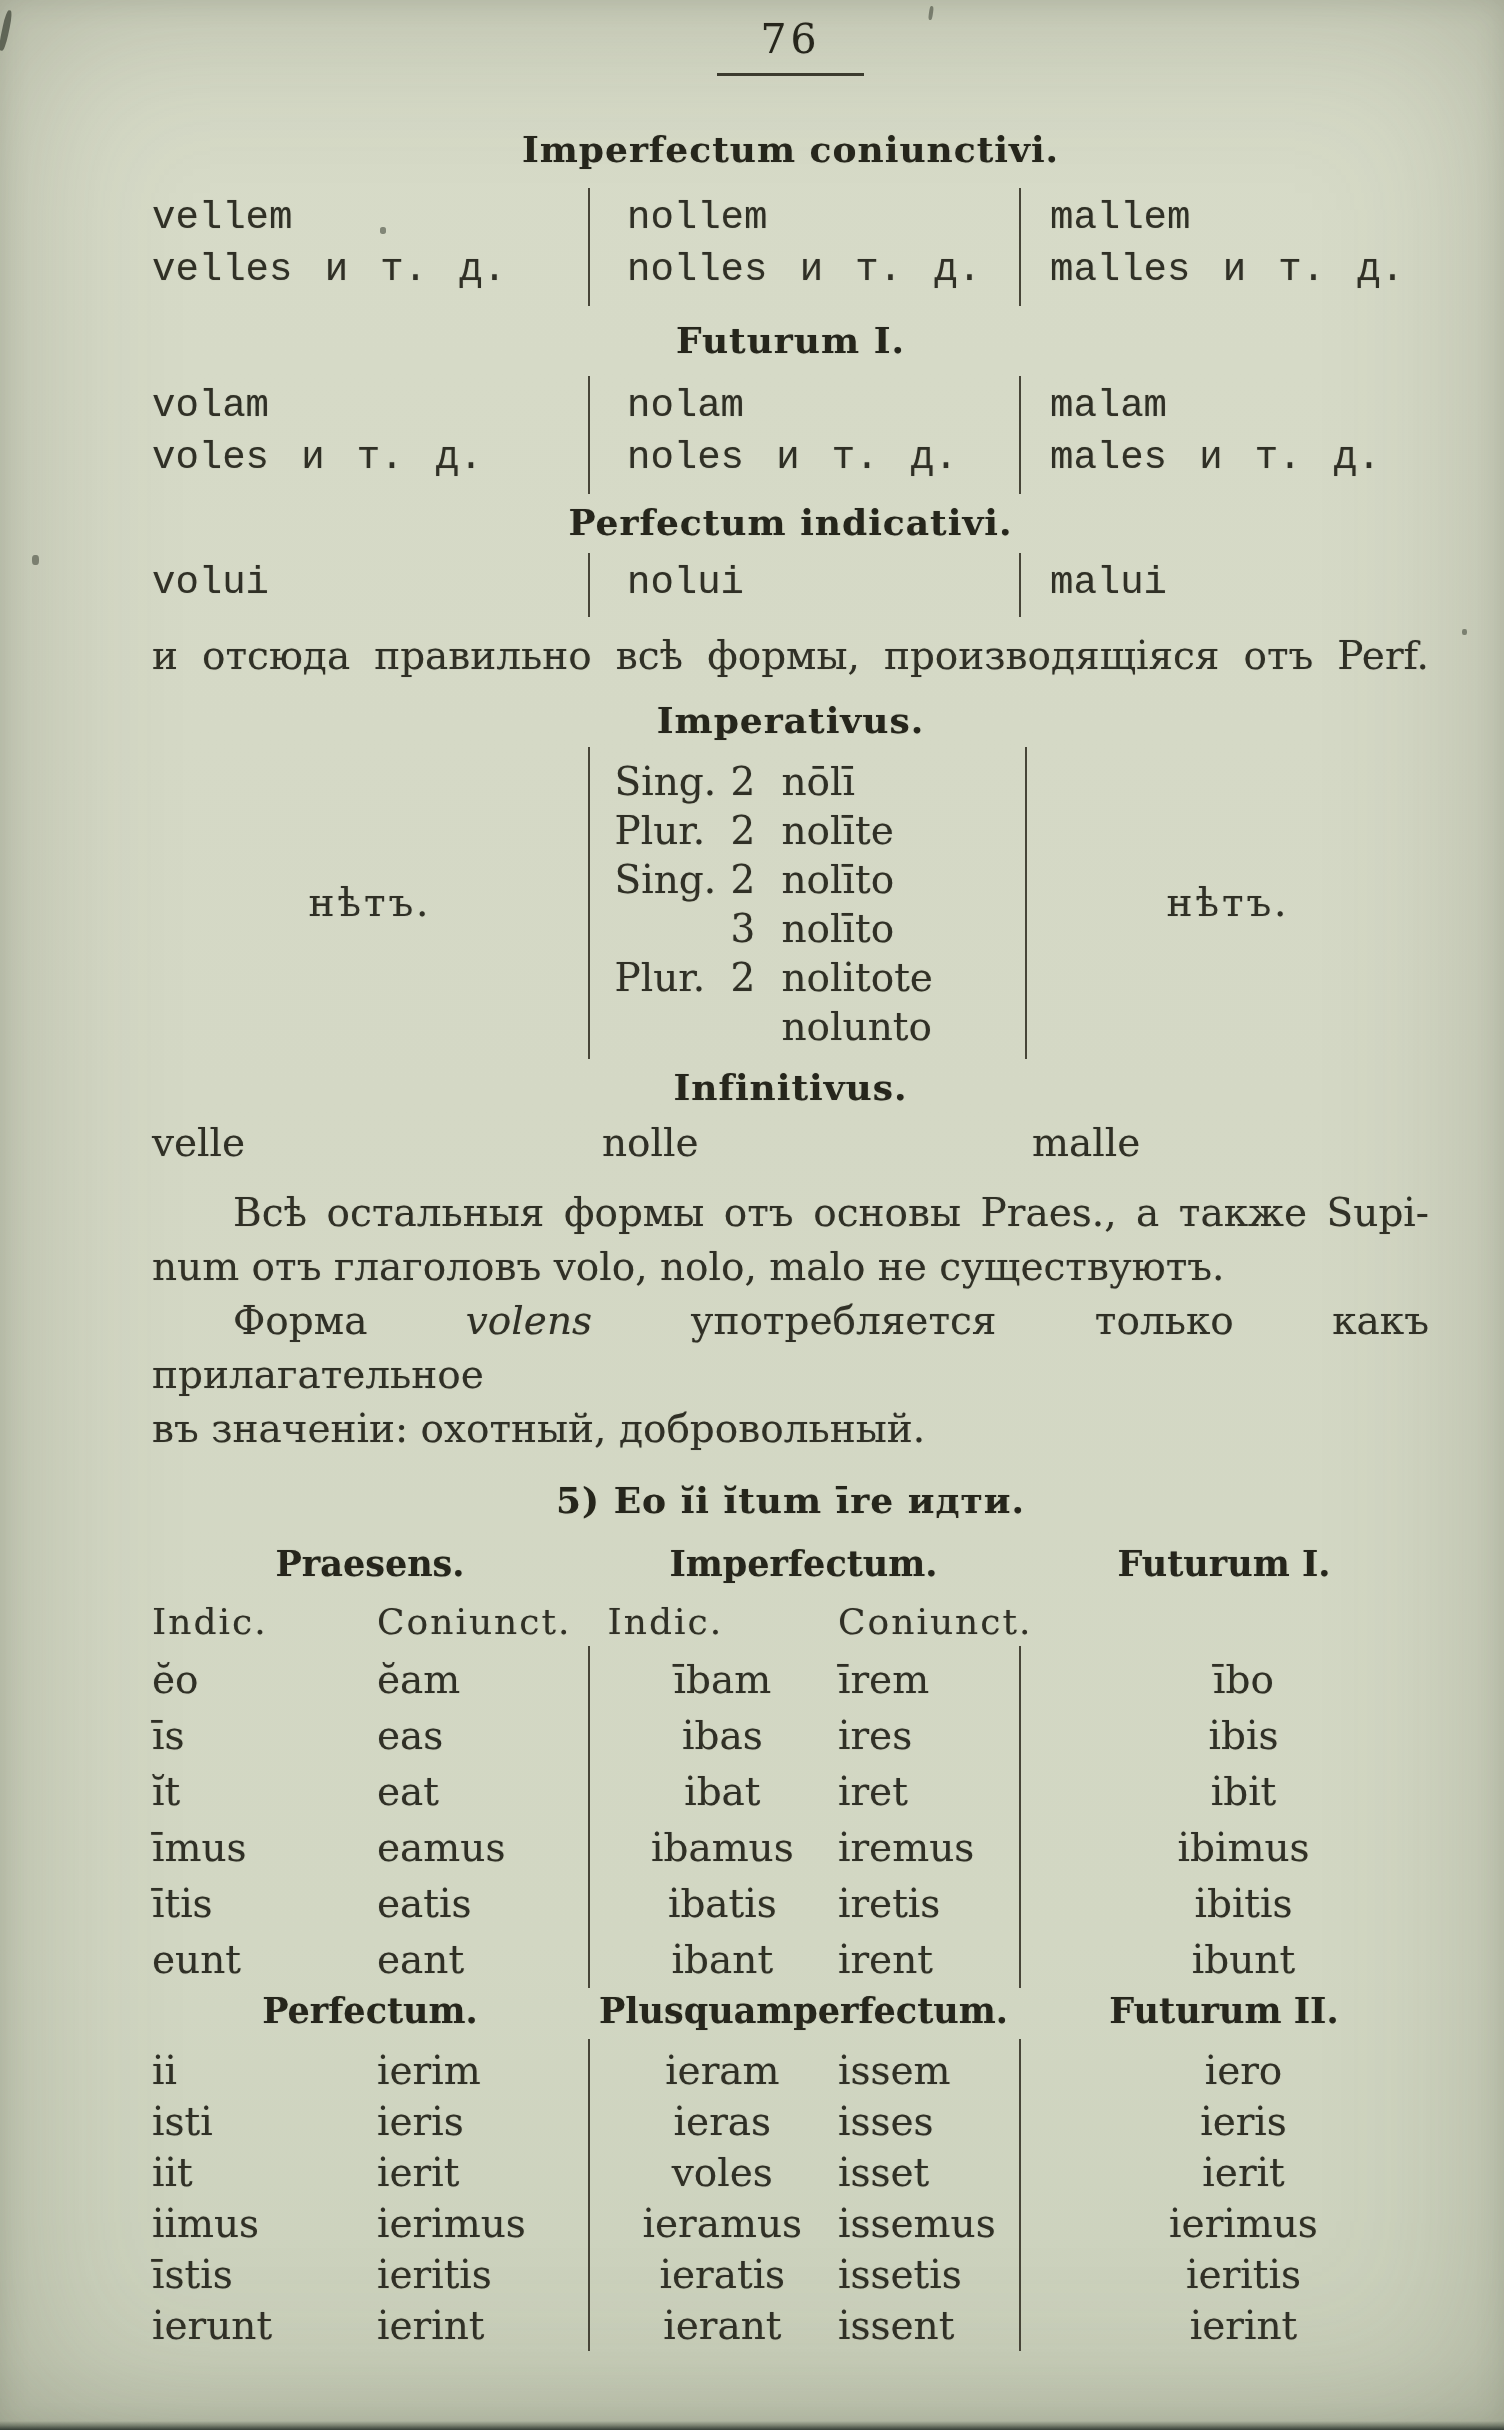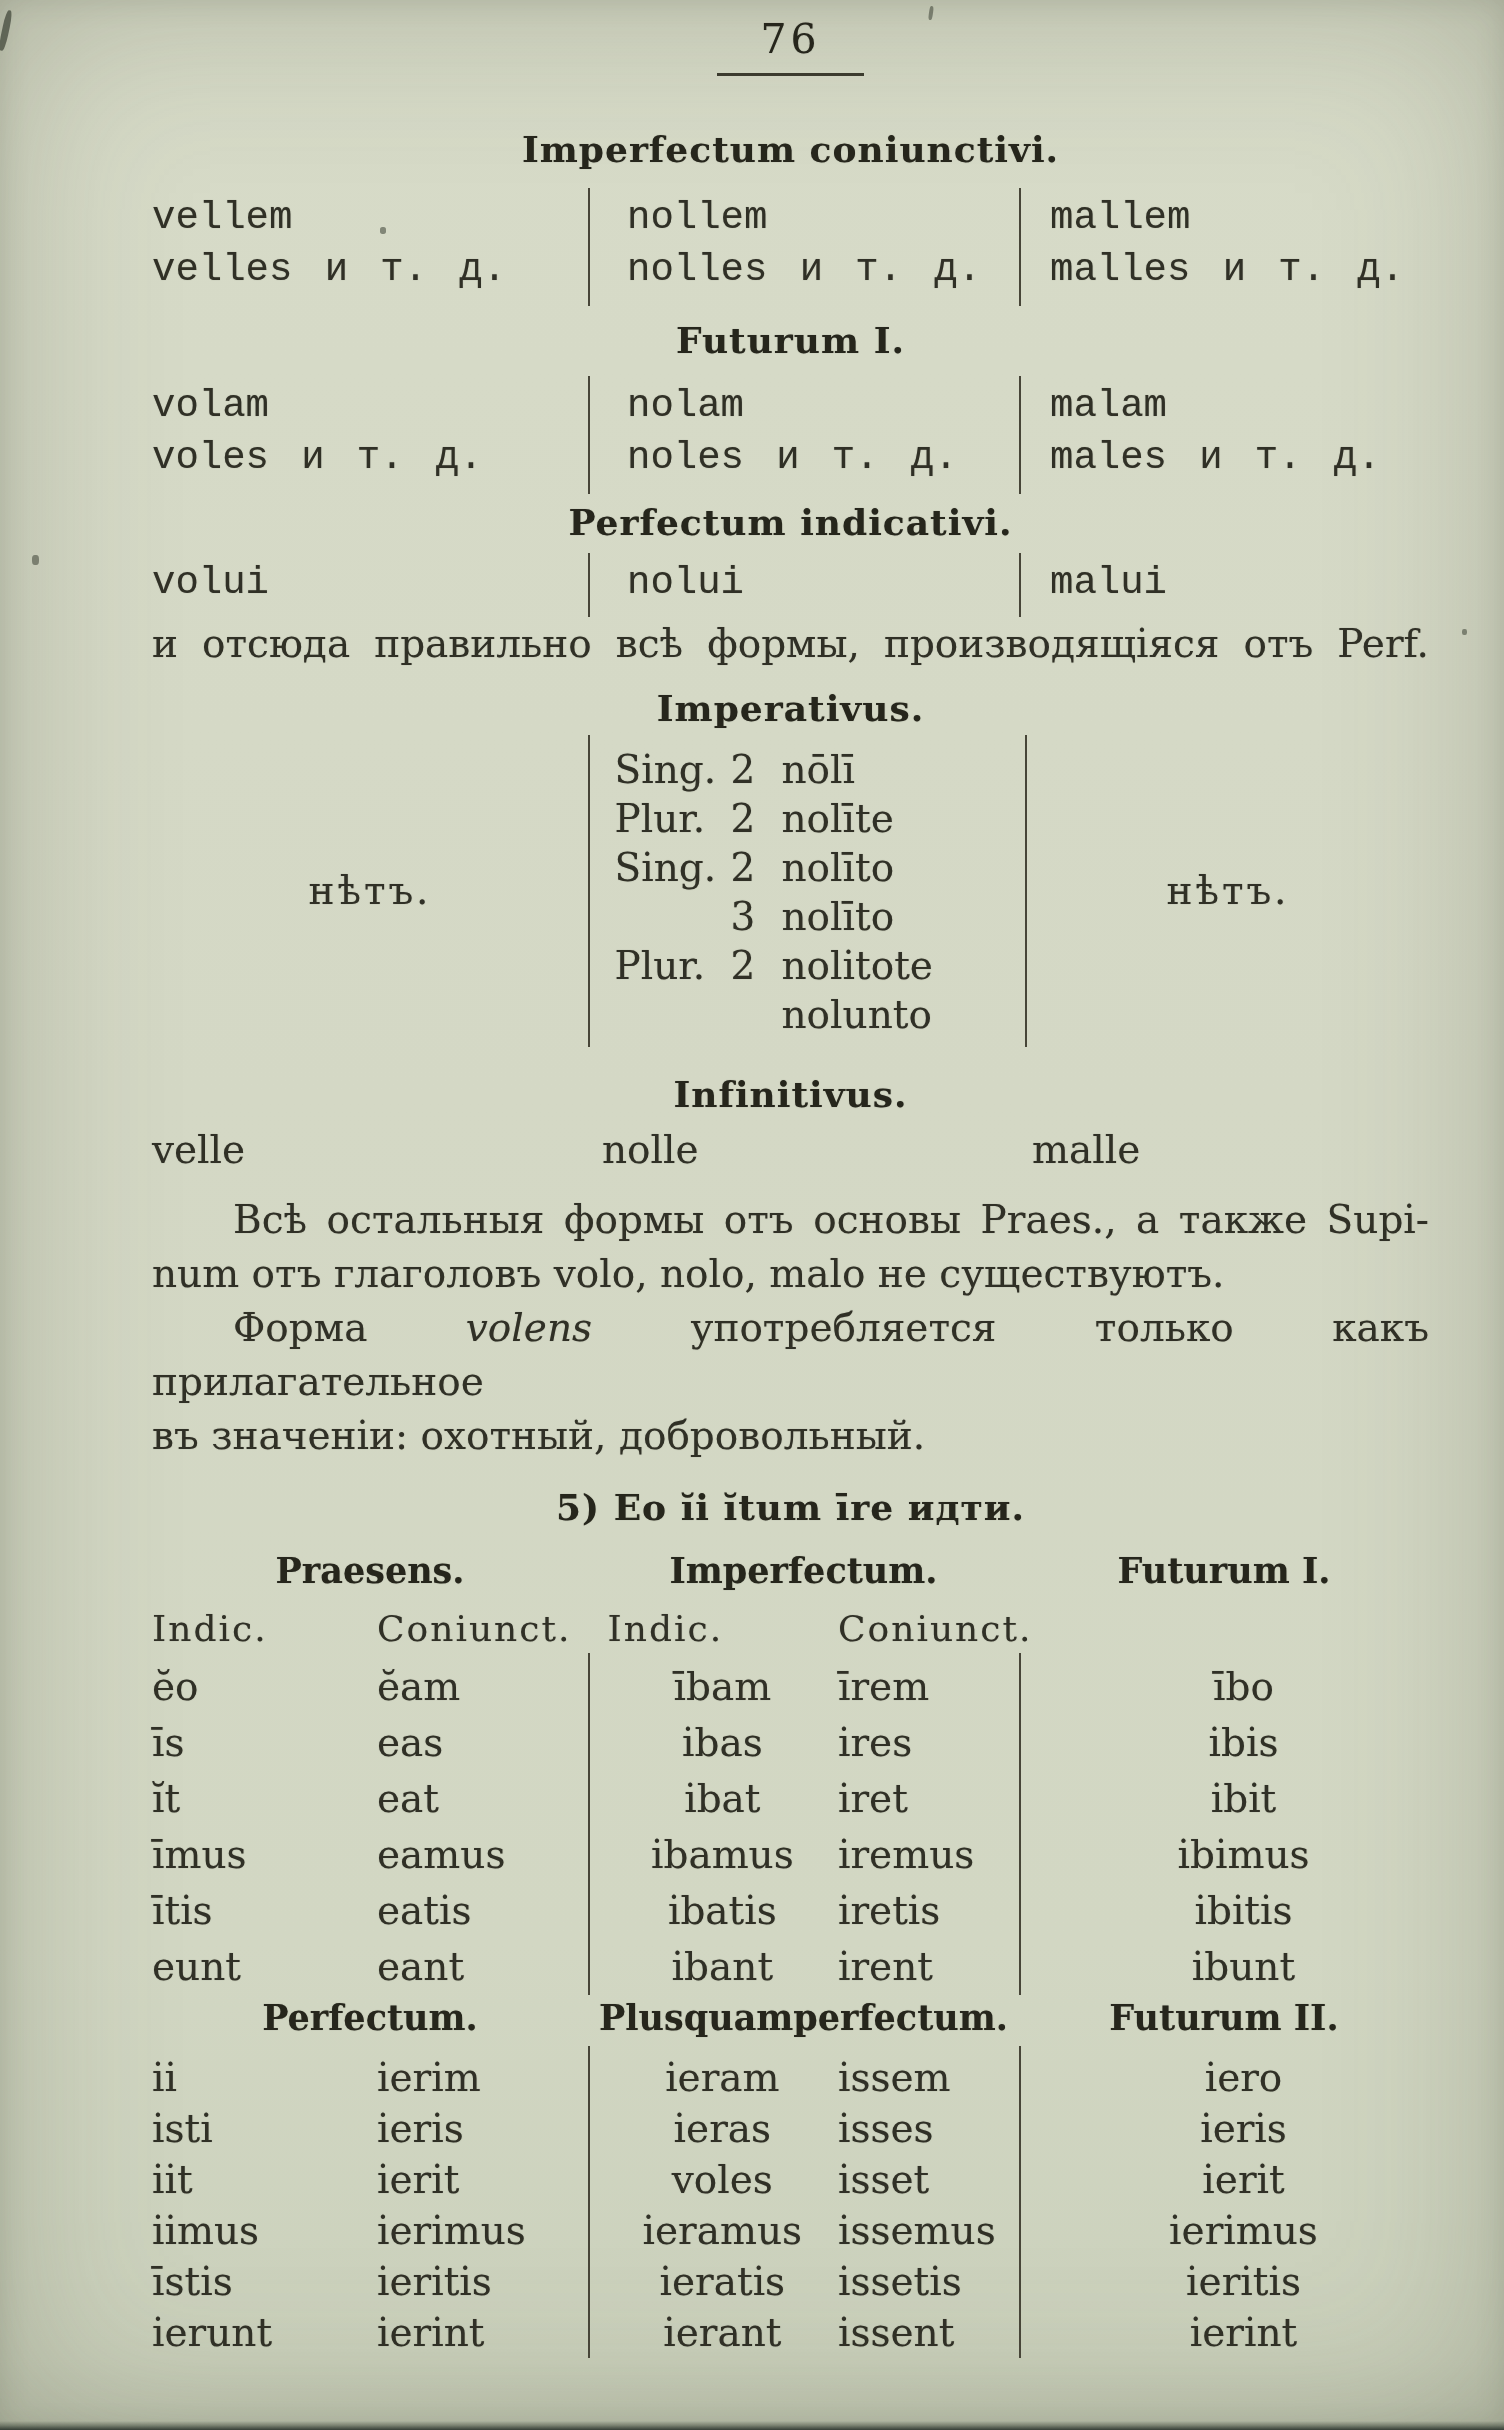--- a/index.html
+++ b/index.html
@@ -148,21 +148,21 @@
         <div class="vf">volui</div>
       </div>
       <div class="tcol c2 b">
         <div class="vf">nolui</div>
       </div>
       <div class="tcol c3 b">
         <div class="vf">malui</div>
       </div>
     </div>
 
-    <div class="pl just" style="margin-top:0">и отсюда правильно всѣ формы, производящіяся отъ Perf.</div>
+    <div class="pl just" style="margin-top:12px">и отсюда правильно всѣ формы, производящіяся отъ Perf.</div>
 
     <div class="h" style="margin-top:15.7px">Imperativus.</div>
     <div class="imp" style="margin-top:3.9px">
       <div class="iside">нѣтъ.</div>
       <div class="imid">
         <div class="iline">
           <span>Sing.</span>
           <span>2</span>
           <span>nōlī</span>
         </div>
@@ -188,21 +188,21 @@
         </div>
         <div class="iline">
           <span></span>
           <span></span>
           <span>nolunto</span>
         </div>
       </div>
       <div class="iside">нѣтъ.</div>
     </div>
 
-    <div class="h" style="margin-top:25px">Infinitivus.</div>
+    <div class="h" style="margin-top:6px">Infinitivus.</div>
     <div class="infr" style="margin-top:7.8px">
       <span>velle</span>
       <span>nolle</span>
       <span>malle</span>
     </div>
 
     <div class="pl just ind" style="margin-top:17px">Всѣ остальныя формы отъ основы Praes., а также Supi-</div>
     <div class="pl">num отъ глаголовъ volo, nolo, malo не существуютъ.</div>
     <div class="pl just ind">
       <span>Форма</span>

